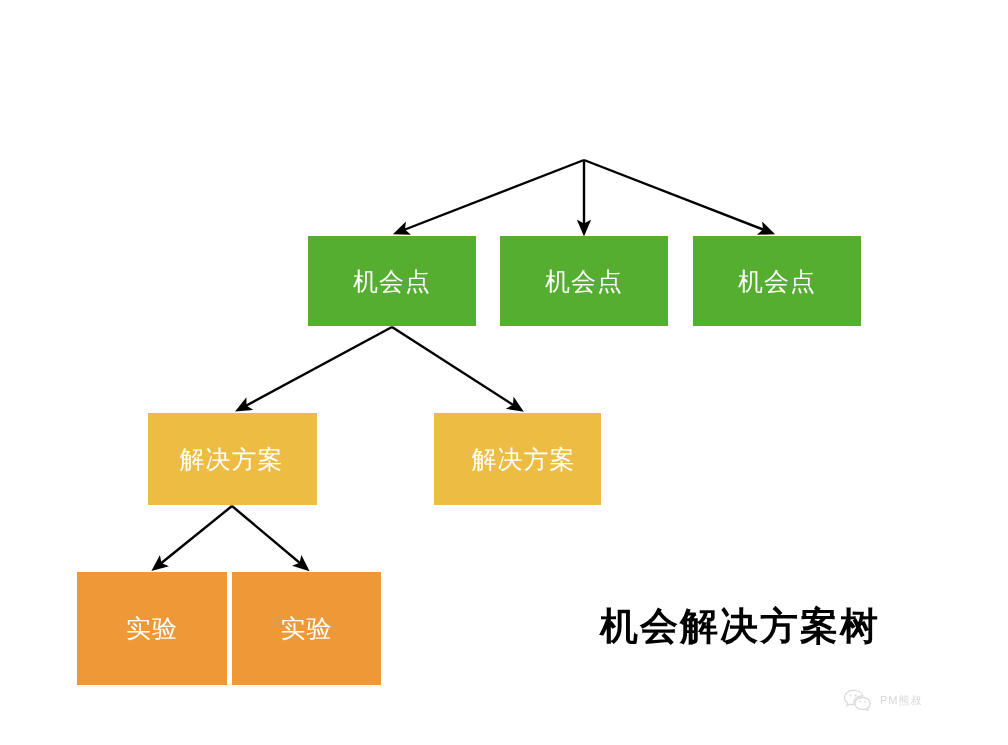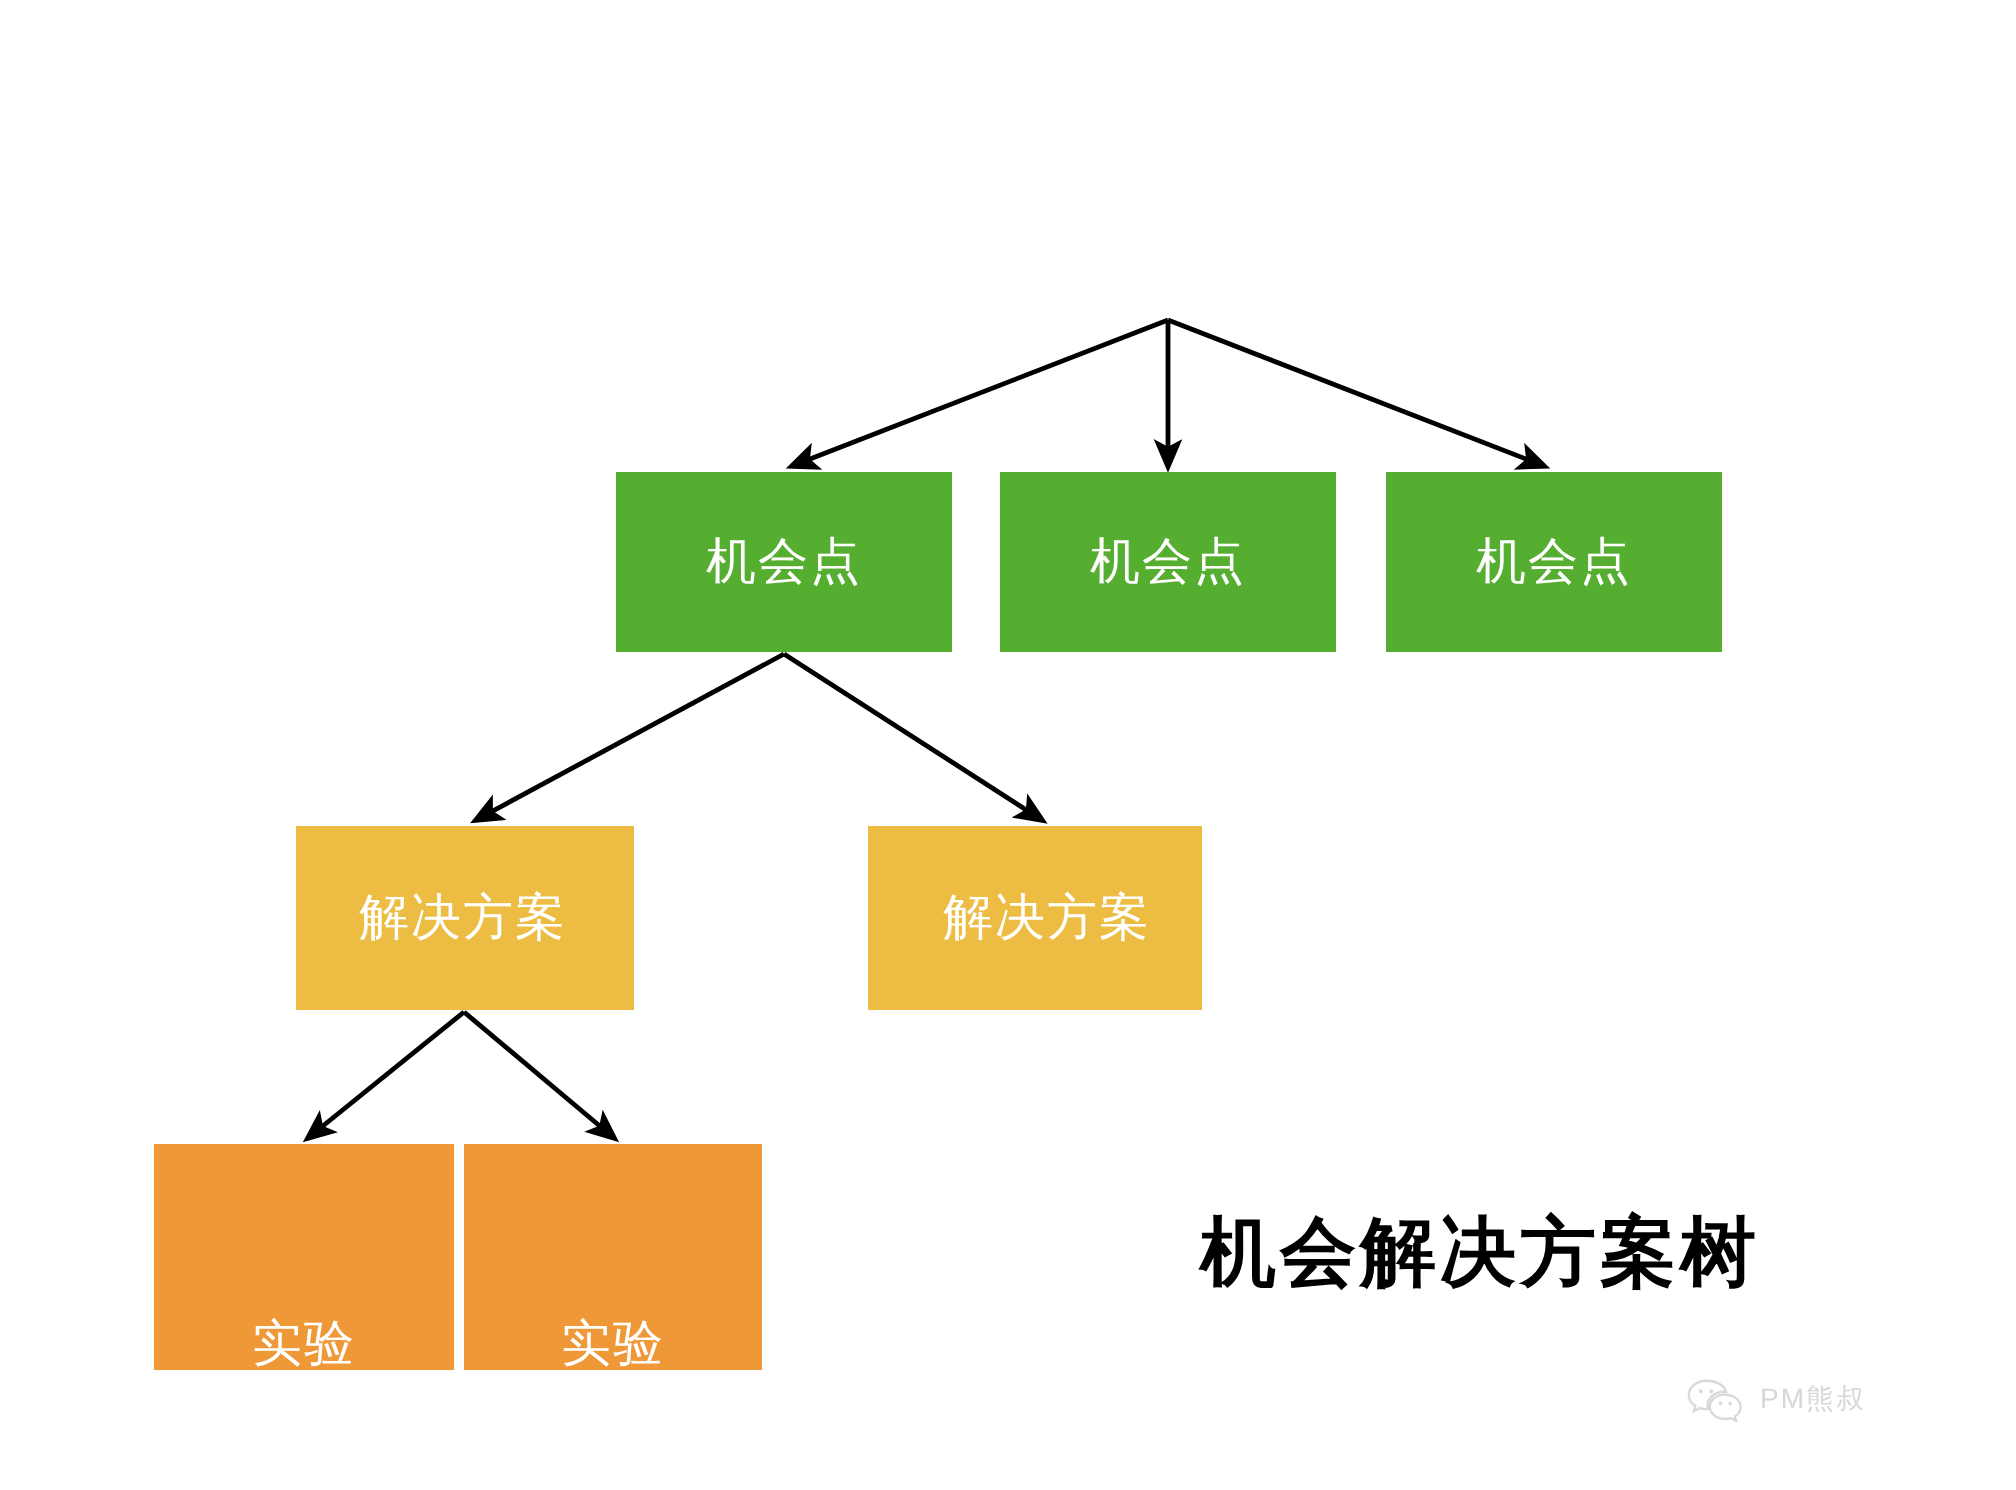--- a/index.html
+++ b/index.html
@@ -36,40 +36,40 @@
     font-size: 25px;
     font-weight: 400;
     letter-spacing: 1px;
     line-height: 1;
     white-space: nowrap;
     font-family: "Liberation Sans", "DejaVu Sans", sans-serif;
   }
   .node-outcome   { background: #44a3f7; }
   .node-opp       { background: #55ae30; }
   .node-solution  { background: #edbc42; padding-left: 12px; }
-  .node-exp       { background: #ef9838; align-items: flex-end; }
+  .node-exp       { background: #ef9838; }
 
   .node.align-left-bias { justify-content: center; padding-right: 14px; }
 
   #diagram-title {
     position: absolute;
     color: #000000;
     font-size: 38px;
     font-weight: bold;
     letter-spacing: 2px;
     white-space: nowrap;
     font-family: "Liberation Sans", "DejaVu Sans", sans-serif;
   }
   #watermark {
     position: absolute;
     display: flex;
     align-items: center;
     gap: 7px;
     color: #d7d7d7;
-    font-size: 14px;
+    font-size: 11px;
     letter-spacing: 1px;
     white-space: nowrap;
     font-family: "Liberation Sans", "DejaVu Sans", sans-serif;
   }
   #watermark svg { display: block; }
 </style>
 </head>
 <body>
 
 <div id="canvas">

